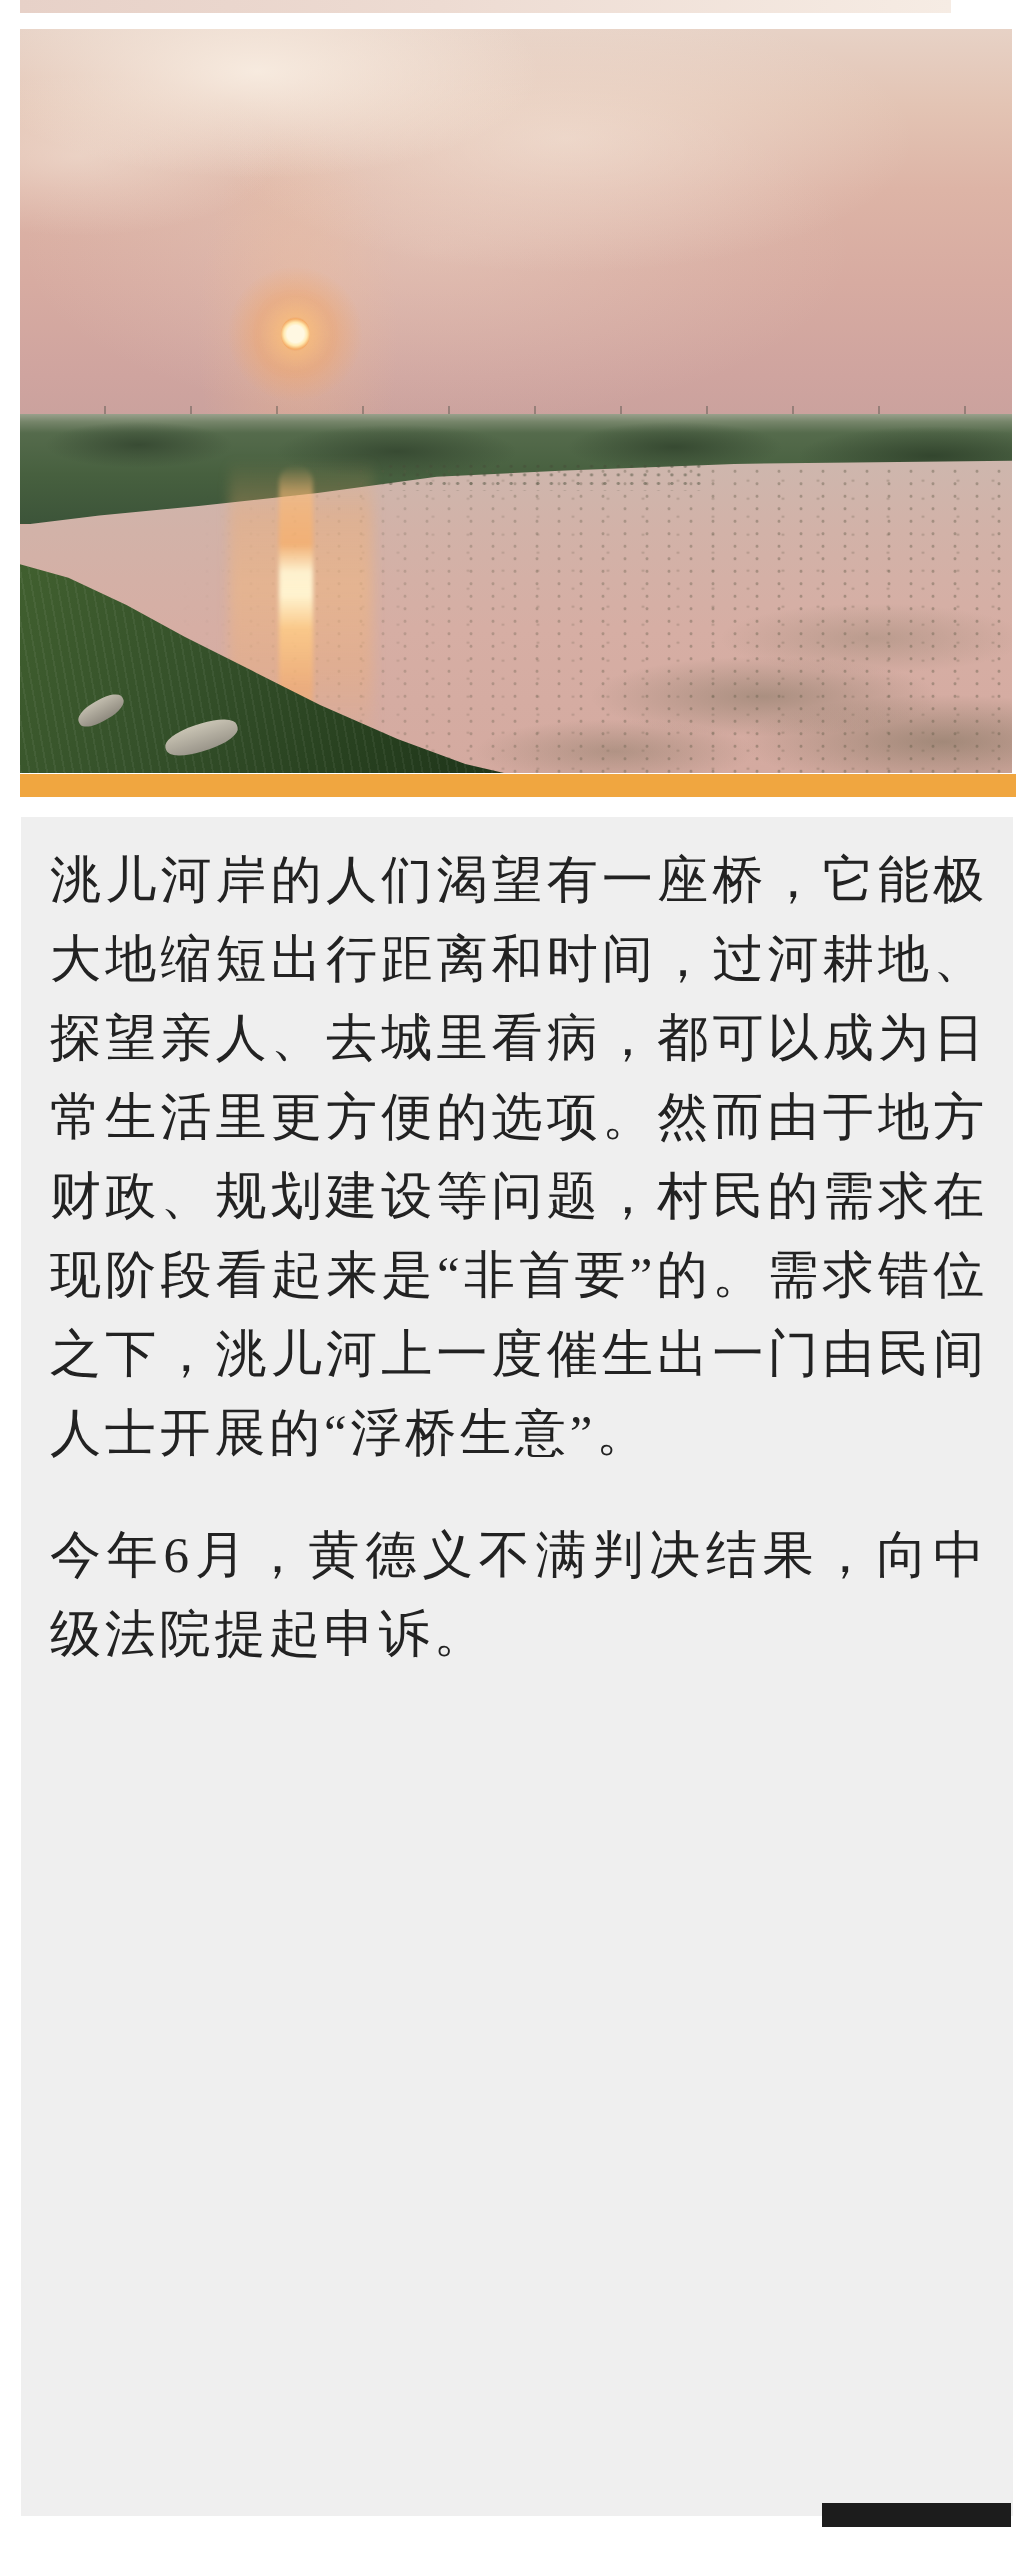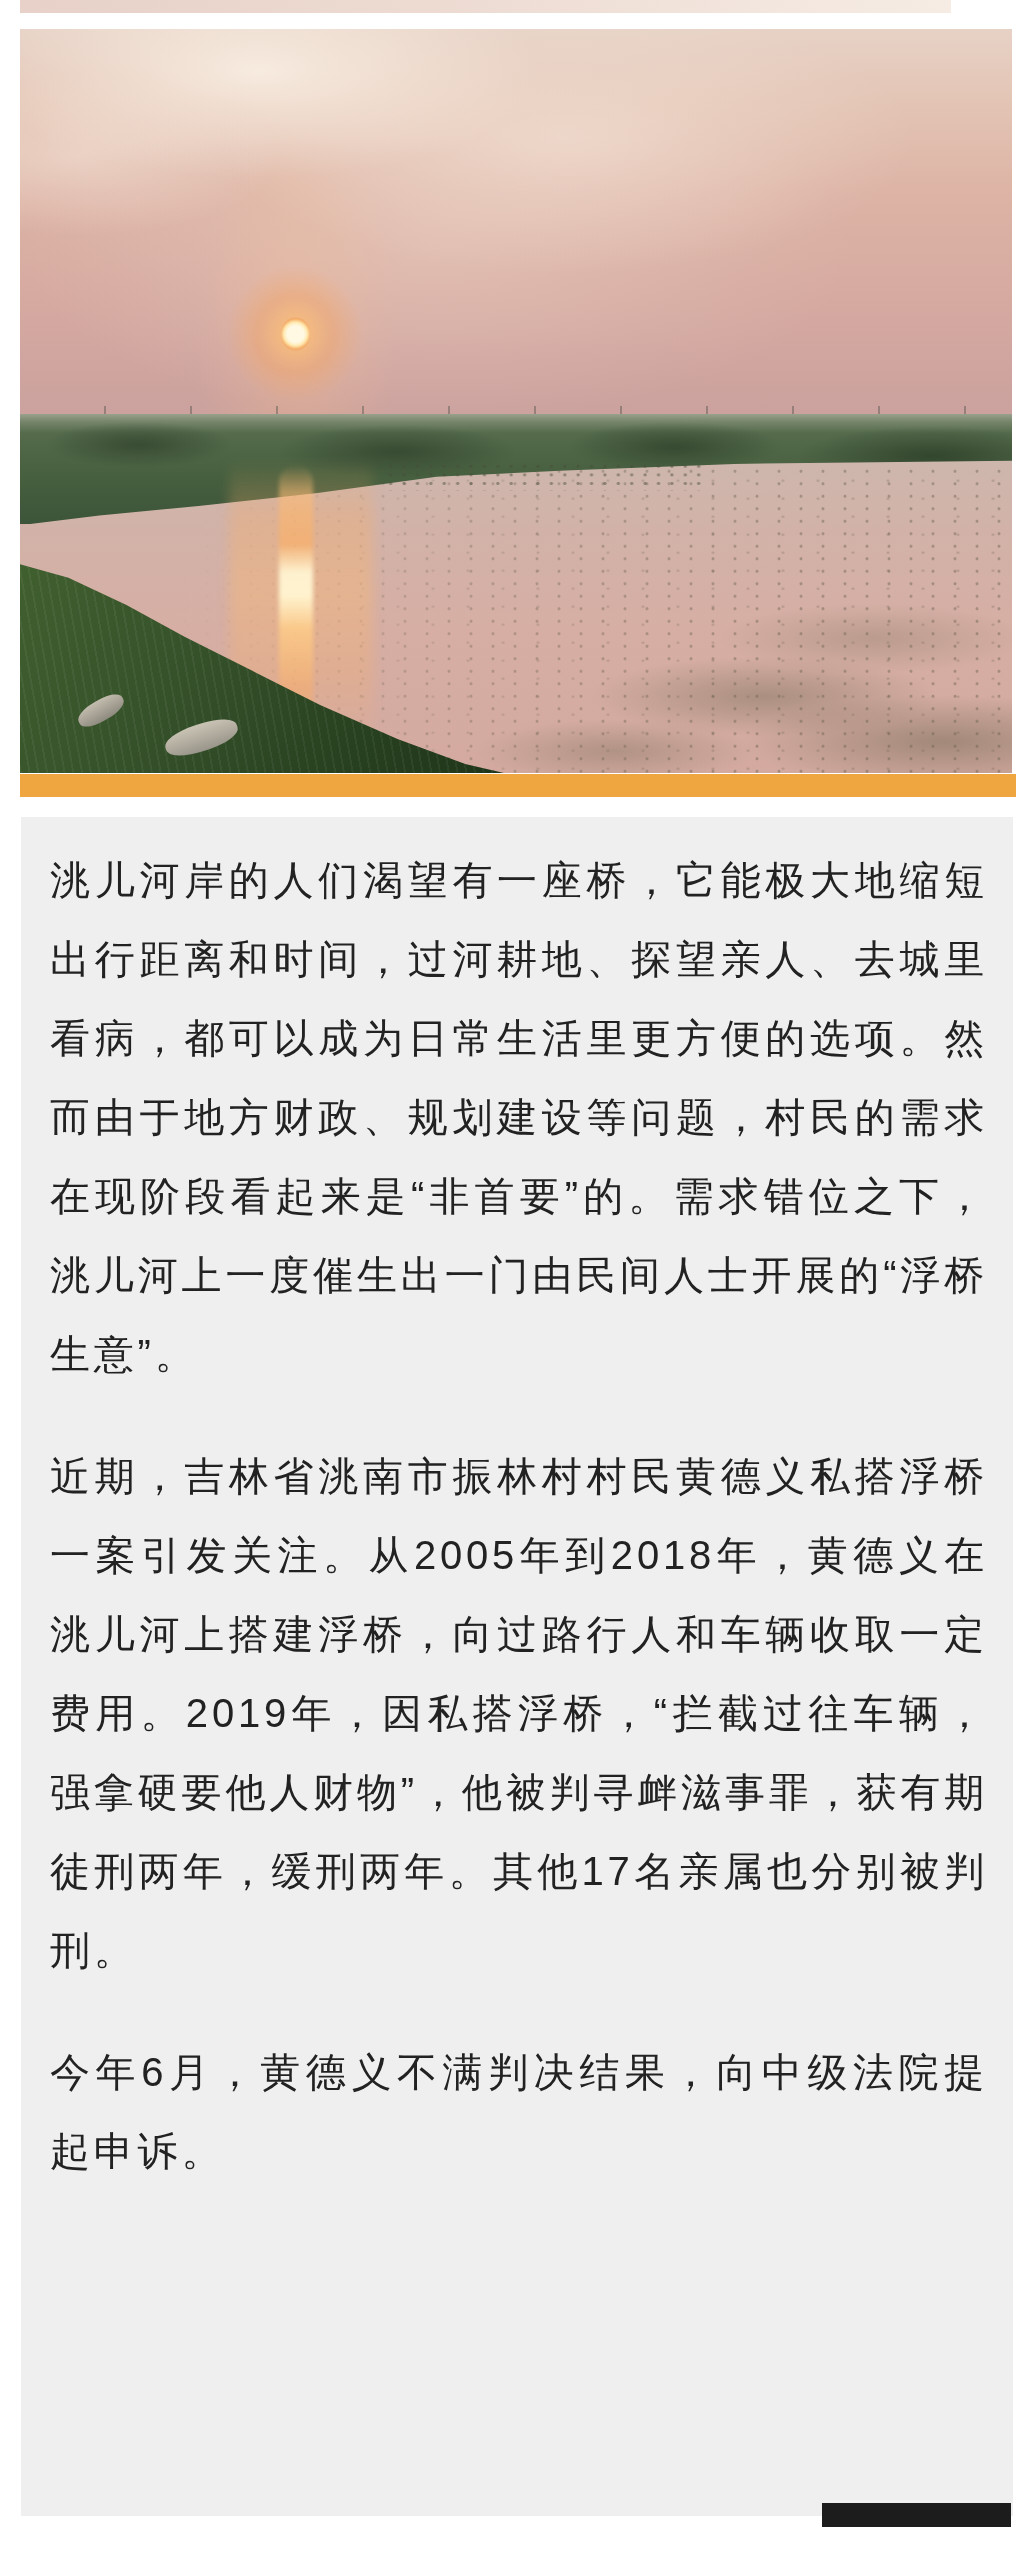--- a/index.html
+++ b/index.html
@@ -131,26 +131,26 @@
 
   
   .article {
     position: absolute; left: 21px; top: 817px; width: 992px; height: 1699px;
     box-sizing: border-box;
     background: var(--panel-gray, #EFEFEF);
     padding: 24px 25px 0 29px;
   }
   .article p {
     margin: 0 0 43px 0;
-    font-size: 40px;
+    font-size: 51px;
     line-height: 79px;
     letter-spacing: 3.8px;
     color: var(--text-dark, #222222);
     text-align: justify;
-    font-family: Liberation Sans, sans-serif;
+    font-family: Liberation Serif, serif;
   }
 
   
   .footer-bar {
     position: absolute; left: 822px; top: 2503px; width: 189px; height: 24px;
     background: var(--footer-black, #1C1C1C);
   }
 </style>
 </head>
 <body>
@@ -174,20 +174,19 @@
     <div class="reflection-streak"></div>
     <div class="grass"></div>
     <div class="rock-1"></div>
     <div class="rock-2"></div>
   </div>
 
   <div class="orange-bar"></div>
 
   <section class="article">
     <p>洮儿河岸的人们渴望有一座桥，它能极大地缩短出行距离和时间，过河耕地、探望亲人、去城里看病，都可以成为日常生活里更方便的选项。然而由于地方财政、规划建设等问题，村民的需求在现阶段看起来是“非首要”的。需求错位之下，洮儿河上一度催生出一门由民间人士开展的“浮桥生意”。</p>
-    <p>近期，吉林省洮南市振林村村民黄德义私搭浮桥一案引发关注。从2005年到2018年，黄德义在洮儿河上搭建浮桥，向过路行人和车辆收取一定费用。2019年，因私搭浮桥，“拦截过往车辆，强拿硬要他人财物”，他被判寻衅滋事罪，获有期徒刑两年，缓刑两年。其他17名亲属也分别被判刑。</p>
     <p>今年6月，黄德义不满判决结果，向中级法院提起申诉。</p>
   </section>
 
   <div class="footer-bar"></div>
 
 </div>
 
 
 </body></html>

